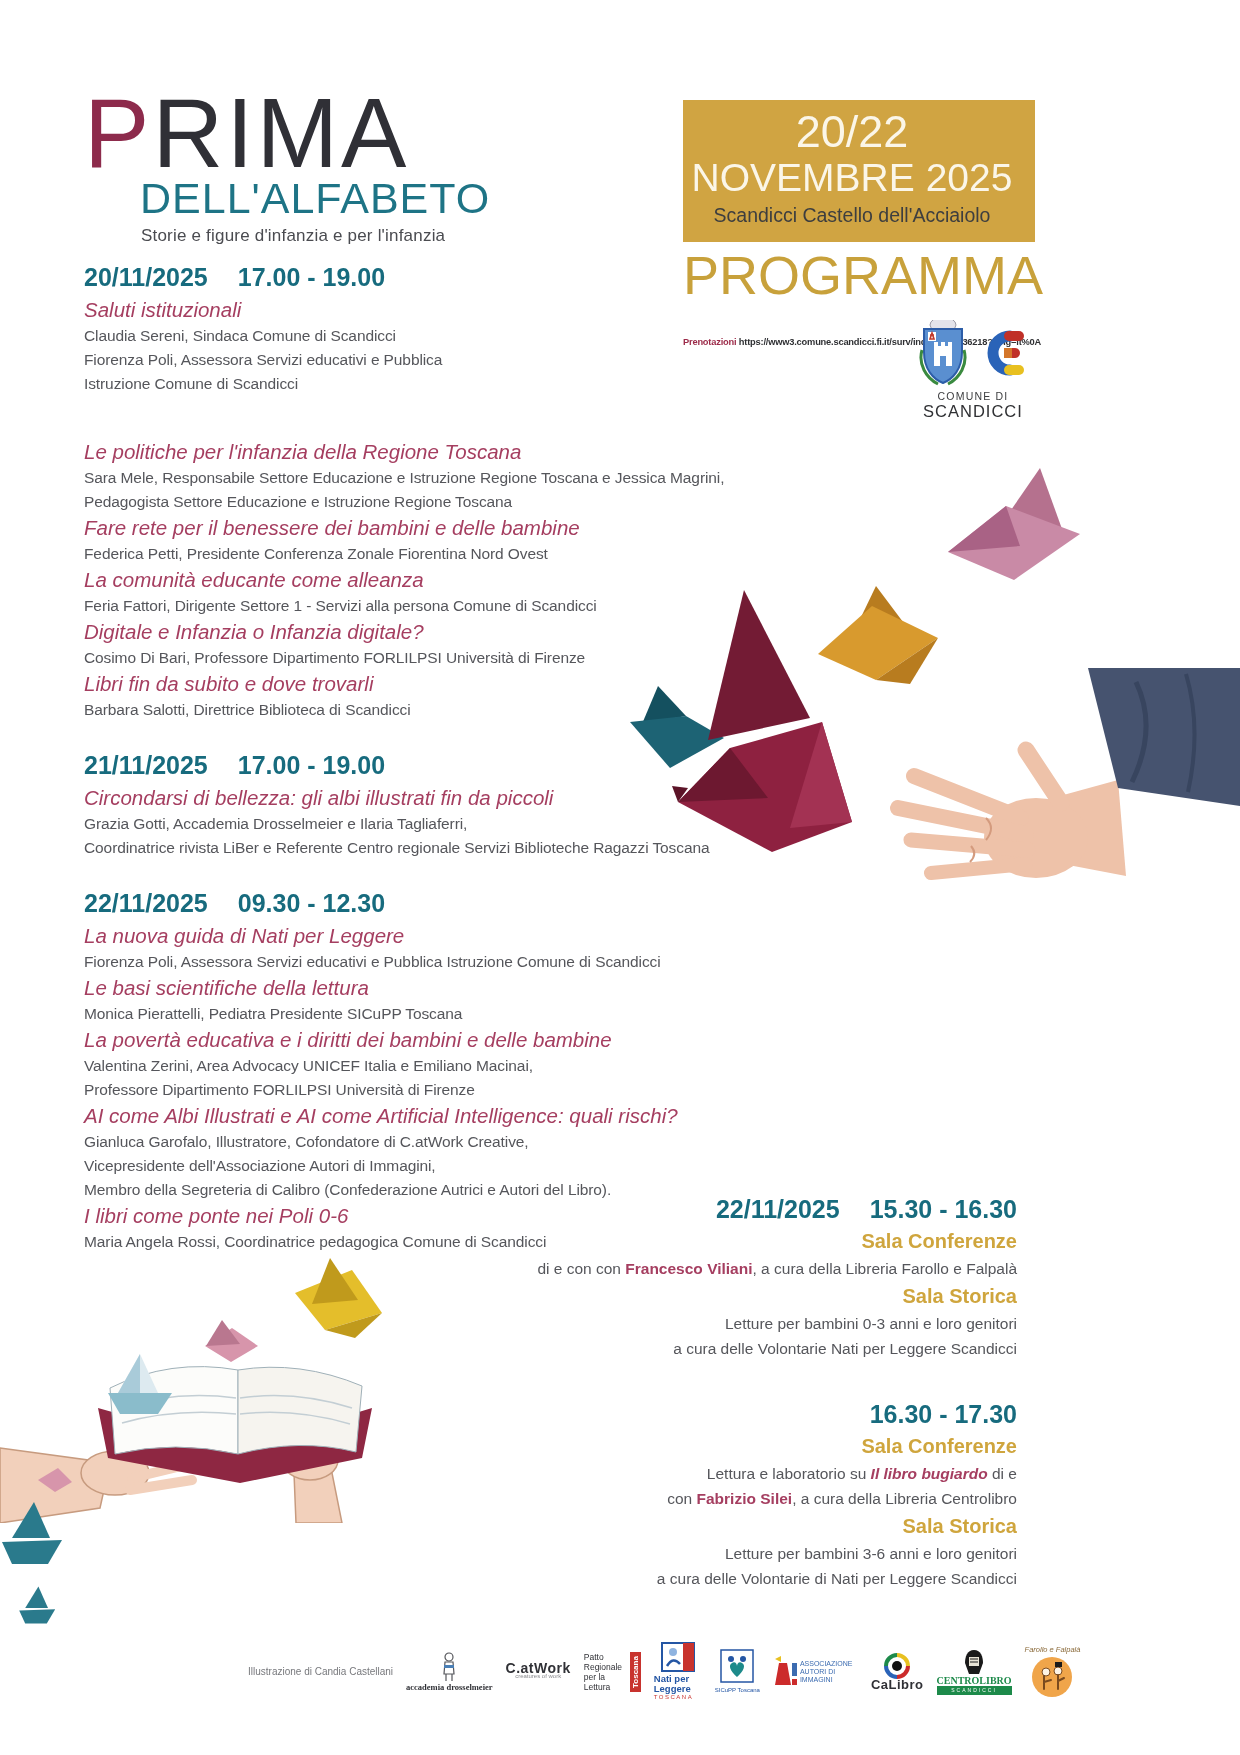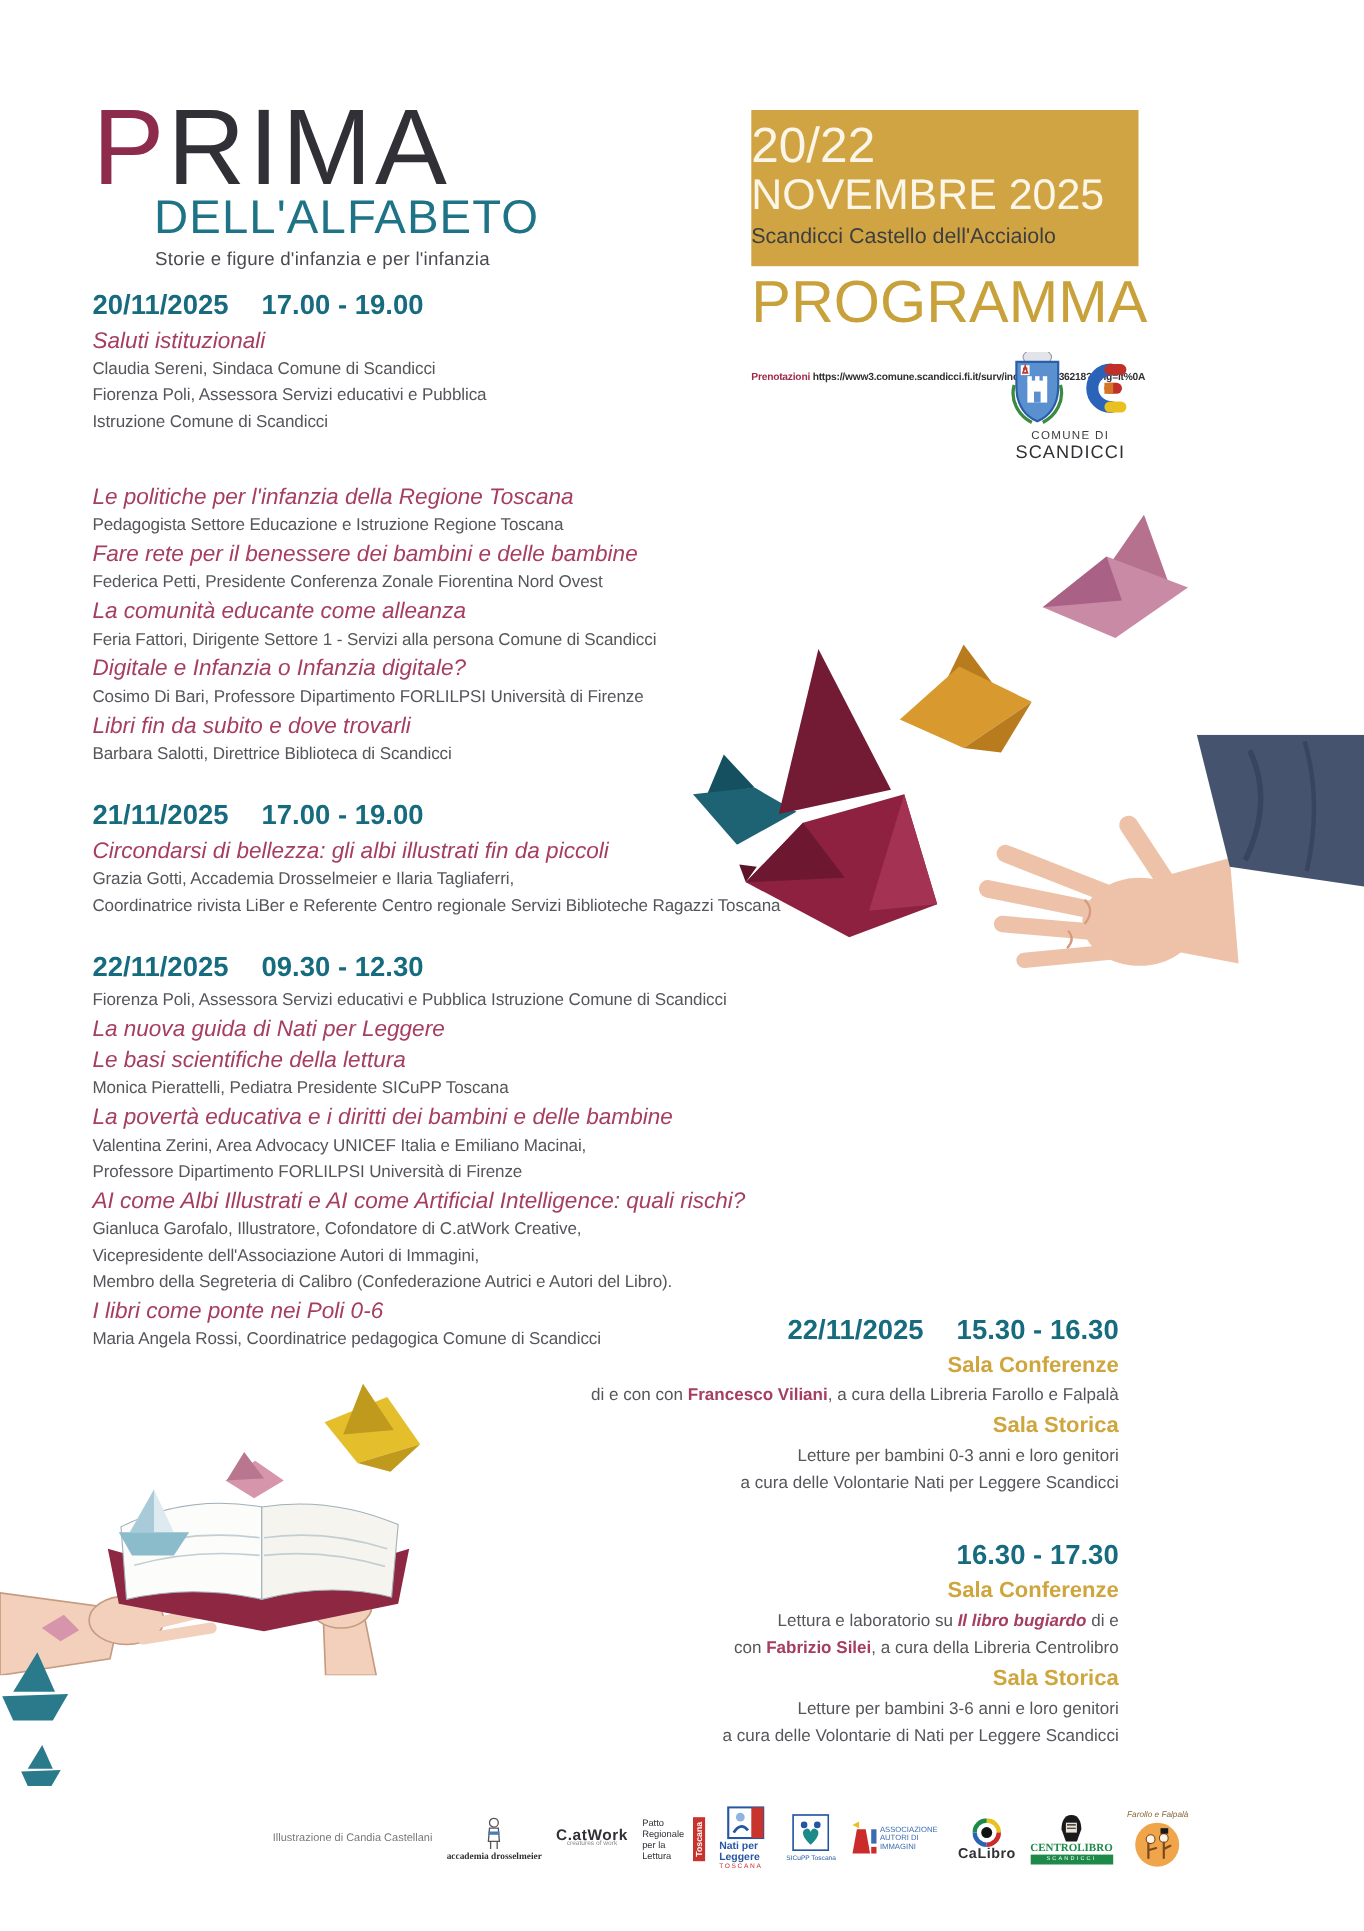--- a/index.html
+++ b/index.html
@@ -7,21 +7,21 @@
        font-family:"Liberation Sans",sans-serif;color:#55565b;}
   .abs{position:absolute;}
   
   .brand{left:84px;top:84px;}
   .brand-main{font-size:98px;line-height:1;letter-spacing:3px;color:#303036;}
   .brand-main .p{color:#8d2b4c;}
   .brand-sub{font-size:43px;letter-spacing:1px;color:#1e7486;margin-left:56px;margin-top:-8px;}
   .brand-tag{font-size:17px;color:#4a4b50;margin-left:57px;margin-top:3px;letter-spacing:.2px;}
   
   .goldbox{left:683px;top:100px;width:352px;height:142px;background:#d0a442;
-           text-align:left;box-sizing:border-box;padding:8px 14px 0 0;}
+           text-align:center;box-sizing:border-box;padding:8px 14px 0 0;}
   .gb-dates{font-size:45px;line-height:48px;color:#fbf6e8;}
   .gb-month{font-size:39px;line-height:44px;color:#fbf6e8;}
   .gb-loc{font-size:19.5px;line-height:30px;color:#3d3e3f;}
   .programma{left:683px;top:246px;width:352px;font-size:54px;line-height:58px;
              color:#c8a13b;letter-spacing:0px;white-space:nowrap;}
   .prenota{left:683px;top:305px;width:352px;font-size:9.3px;font-weight:bold;
            letter-spacing:-0.2px;white-space:nowrap;margin-top:32px;}
   .prenota .pl{color:#9c2b49;}
   .prenota .purl{color:#2f3033;}
   
@@ -120,38 +120,39 @@
   <div class="l2">SCANDICCI</div>
 </div>
 
 <div class="abs leftcol">
   <div class="prow t-date"><span>20/11/2025</span><span class="time">17.00 - 19.00</span></div>
   <div class="prow t-title">Saluti istituzionali</div>
   <div class="prow t-speaker">Claudia Sereni, Sindaca Comune di Scandicci</div>
   <div class="prow t-speaker">Fiorenza Poli, Assessora Servizi educativi e Pubblica</div>
   <div class="prow t-speaker">Istruzione Comune di Scandicci</div>
   <div class="prow t-title gap-lg">Le politiche per l'infanzia  della Regione Toscana</div>
+  <div class="prow t-speaker">Sara Mele, Responsabile Settore Educazione e Istruzione Regione Toscana e Jessica Magrini,</div>
   <div class="prow t-speaker">Pedagogista Settore Educazione e Istruzione Regione Toscana</div>
   <div class="prow t-title">Fare rete per il benessere dei bambini e delle bambine</div>
   <div class="prow t-speaker">Federica Petti, Presidente Conferenza Zonale Fiorentina Nord Ovest</div>
   <div class="prow t-title">La comunità educante come alleanza</div>
   <div class="prow t-speaker">Feria Fattori, Dirigente Settore 1 - Servizi alla persona Comune di Scandicci</div>
   <div class="prow t-title">Digitale e Infanzia o Infanzia digitale?</div>
   <div class="prow t-speaker">Cosimo Di Bari, Professore Dipartimento FORLILPSI Università di Firenze</div>
   <div class="prow t-title">Libri fin da subito e dove trovarli</div>
   <div class="prow t-speaker">Barbara Salotti, Direttrice Biblioteca di Scandicci</div>
 
   <div class="prow t-date gap-md"><span>21/11/2025</span><span class="time">17.00 - 19.00</span></div>
   <div class="prow t-title">Circondarsi di bellezza: gli albi illustrati fin da piccoli</div>
   <div class="prow t-speaker">Grazia Gotti, Accademia Drosselmeier e Ilaria Tagliaferri,</div>
   <div class="prow t-speaker">Coordinatrice rivista LiBer e Referente Centro regionale Servizi Biblioteche Ragazzi Toscana</div>
 
   <div class="prow t-date gap-md"><span>22/11/2025</span><span class="time">09.30 - 12.30</span></div>
+  <div class="prow t-title">La nuova guida di Nati per Leggere</div>
   <div class="prow t-speaker">Fiorenza Poli, Assessora Servizi educativi e Pubblica Istruzione Comune di Scandicci</div>
-  <div class="prow t-title">La nuova guida di Nati per Leggere</div>
   <div class="prow t-title">Le basi scientifiche della lettura</div>
   <div class="prow t-speaker">Monica Pierattelli, Pediatra Presidente SICuPP Toscana</div>
   <div class="prow t-title">La povertà educativa e i diritti dei bambini e delle bambine</div>
   <div class="prow t-speaker">Valentina Zerini, Area Advocacy UNICEF Italia e Emiliano Macinai,</div>
   <div class="prow t-speaker">Professore Dipartimento FORLILPSI Università di Firenze</div>
   <div class="prow t-title">AI come Albi Illustrati e AI come Artificial Intelligence: quali rischi?</div>
   <div class="prow t-speaker">Gianluca Garofalo, Illustratore, Cofondatore di C.atWork Creative,</div>
   <div class="prow t-speaker">Vicepresidente dell'Associazione Autori di Immagini,</div>
   <div class="prow t-speaker">Membro della Segreteria di Calibro (Confederazione Autrici e Autori del Libro).</div>
   <div class="prow t-title">I libri come ponte nei Poli 0-6</div>

